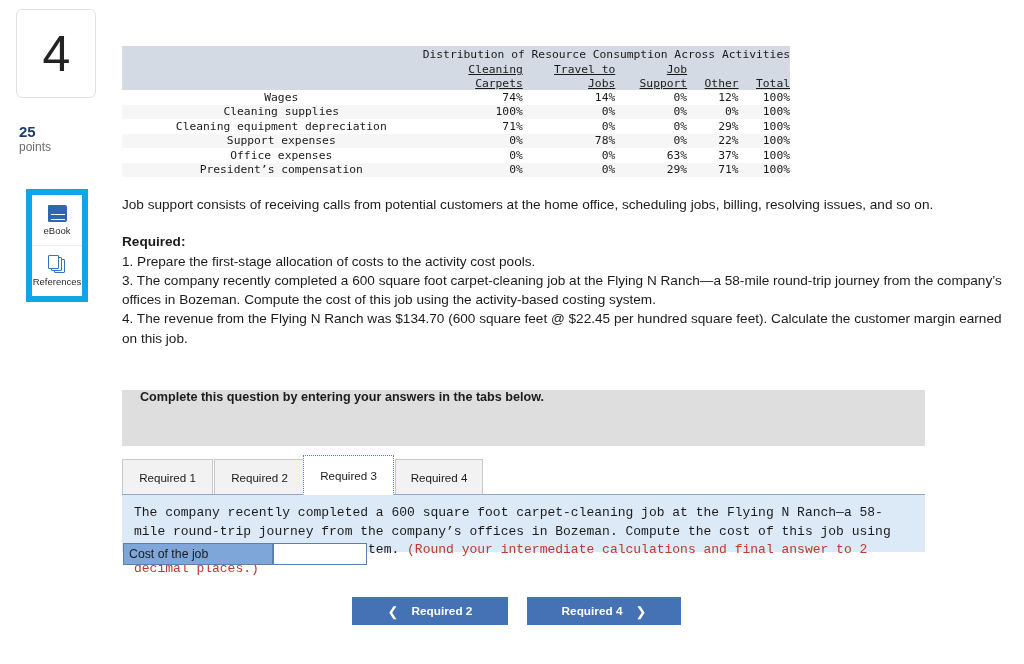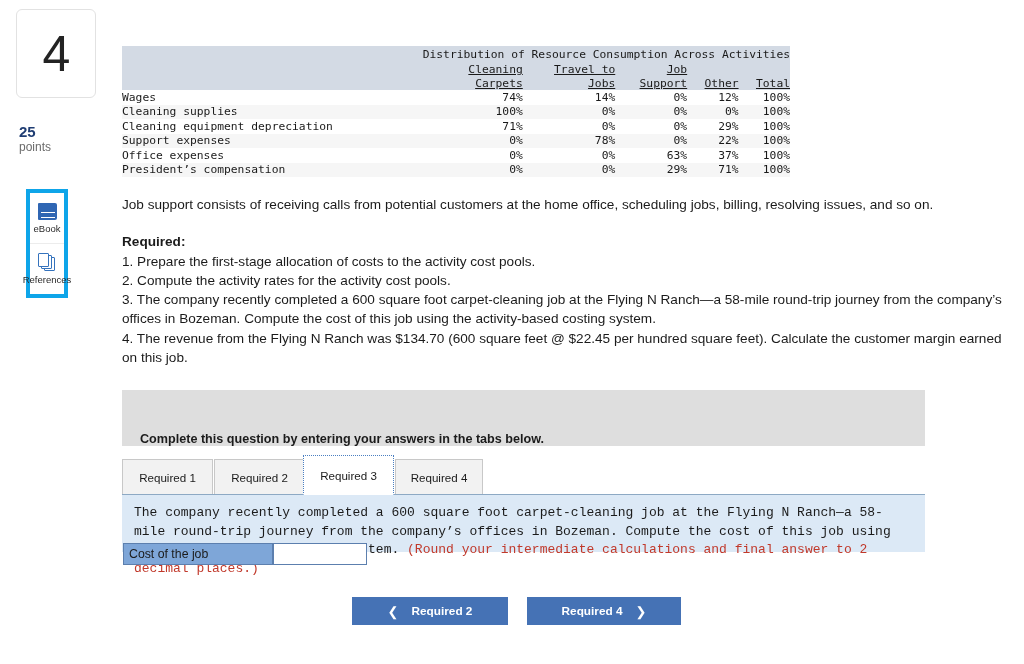--- a/index.html
+++ b/index.html
@@ -60,22 +60,22 @@
   #points-label {
     font-size: 12px;
     color: #6b6b6b;
     display: block;
   }
 
   #tool-group {
     position: absolute;
     left: 26px;
     top: 189px;
-    width: 42px;
-    border: 4px solid #0ea5e9;
+    width: 62px;
+    border: 6px solid #0ea5e9;
     background: #fff;
     box-sizing: border-box;
   }
   .tool-btn {
     height: 50px;
     display: flex;
     flex-direction: column;
     align-items: center;
     justify-content: center;
     gap: 3px;
@@ -157,21 +157,21 @@
   }
   .tbl-head-row td.rowlabel {
     padding-left: 9px;
   }
   .tbl-body-row td {
     height: 14.5px;
     text-align: right;
     padding-right: 10px;
   }
   .tbl-body-row td.rowlabel {
-    text-align: left;
+    text-align: center;
     padding-left: 9px;
     padding-right: 0;
   }
   .tbl-body-row.odd td { background: #ffffff; }
   .tbl-body-row.even td { background: #f6f6f6; }
 
   
   #body-copy {
     position: absolute;
     left: 122px;
@@ -191,21 +191,21 @@
   
   #complete-banner {
     position: absolute;
     left: 122px;
     top: 390px;
     width: 803px;
     height: 56px;
     background: #dedede;
     box-sizing: border-box;
     display: flex;
-    align-items: flex-end;
+    align-items: flex-start;
     padding-left: 18px;
   }
   #complete-banner-text {
     font-size: 12.6px;
     font-weight: bold;
     color: #1b1b1b;
   }
 
   
   #tabstrip {
@@ -421,21 +421,20 @@
       <td>71%</td>
       <td>100%</td>
     </tr>
   </tbody>
 </table>
 
 <div id="body-copy">
   <p>Job support consists of receiving calls from potential customers at the home office, scheduling jobs, billing, resolving issues, and so on.</p>
   <p id="required-heading">Required:</p>
   <p class="req-line">1. Prepare the first-stage allocation of costs to the activity cost pools.</p>
-  <p class="req-line">2. Compute the activity rates for the activity cost pools.</p>
   <p class="req-line">3. The company recently completed a 600 square foot carpet-cleaning job at the Flying N Ranch—a 58-mile round-trip journey from the company’s offices in Bozeman. Compute the cost of this job using the activity-based costing system.</p>
   <p class="req-line">4. The revenue from the Flying N Ranch was $134.70 (600 square feet @ $22.45 per hundred square feet). Calculate the customer margin earned on this job.</p>
 </div>
 
 <div id="complete-banner">
   <span id="complete-banner-text">Complete this question by entering your answers in the tabs below.</span>
 </div>
 
 <div id="tabstrip">
   <div class="tab" id="tab-0">

